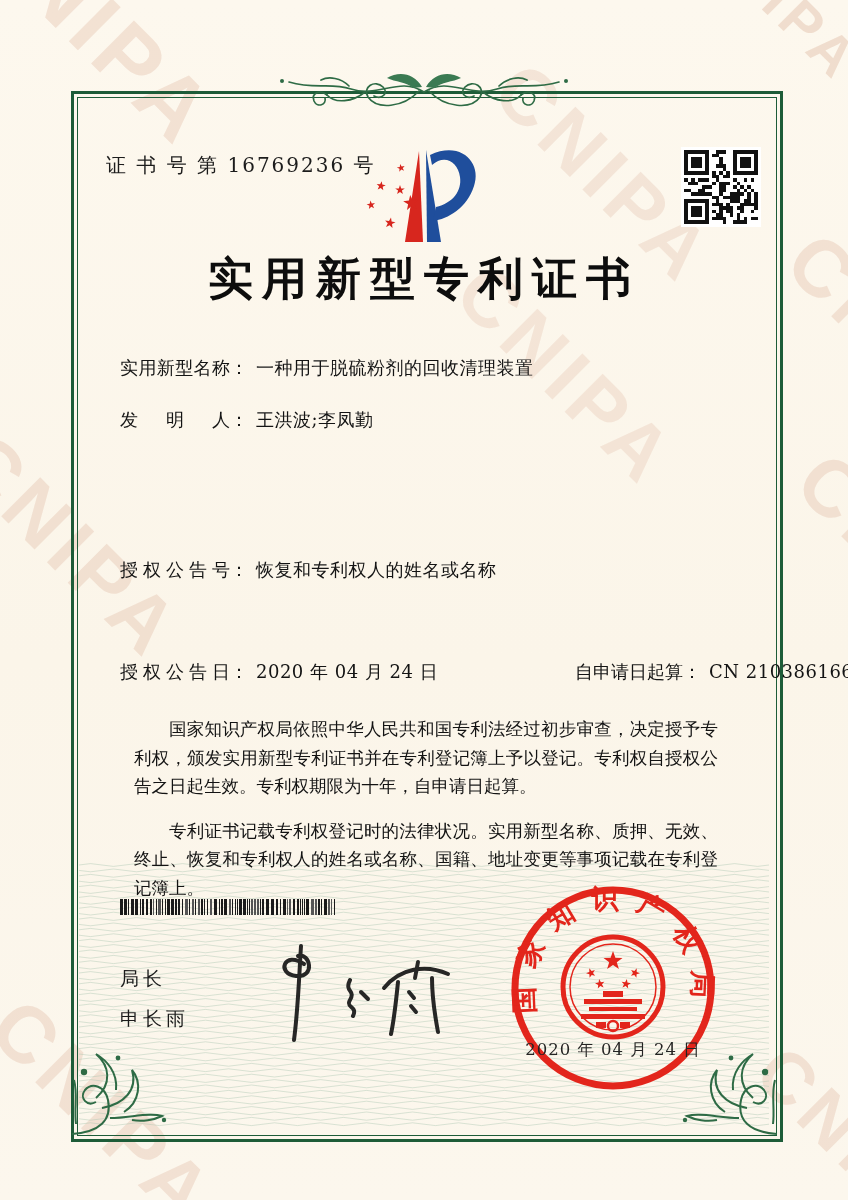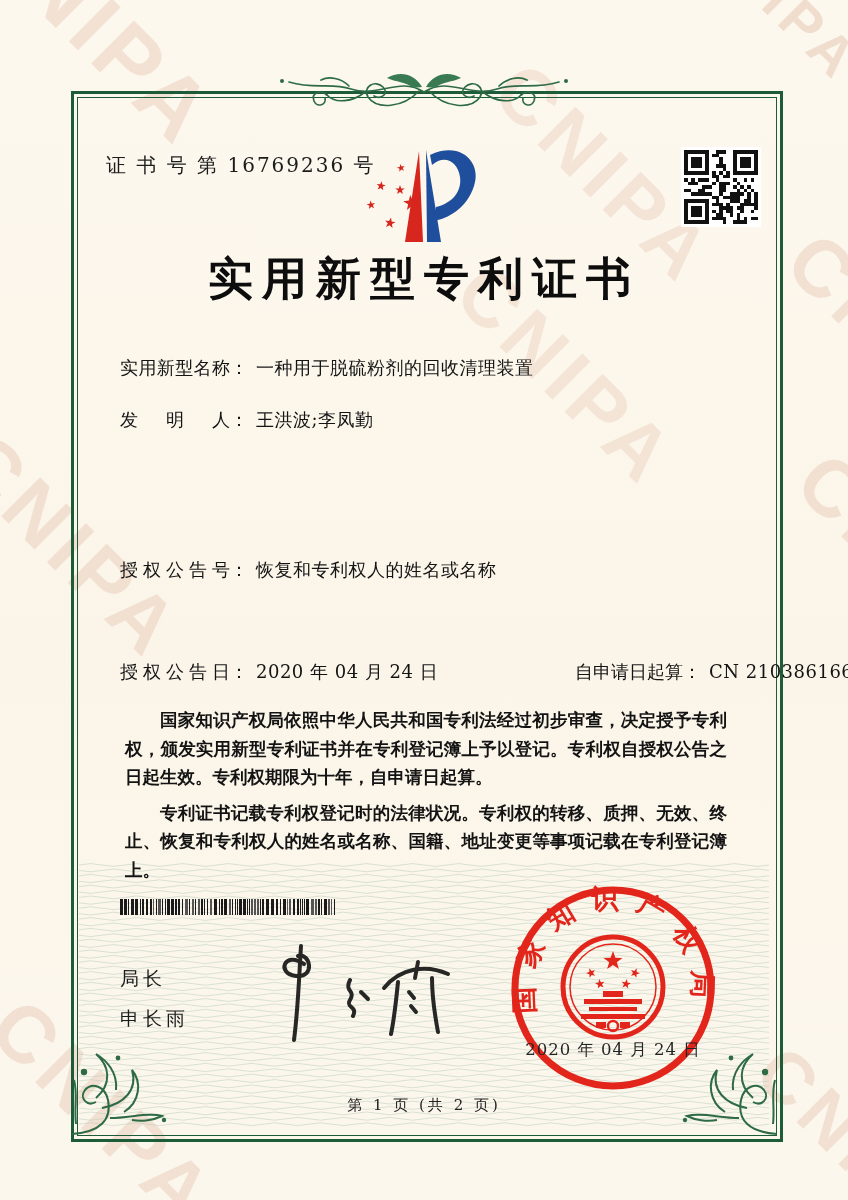--- a/index.html
+++ b/index.html
@@ -39,21 +39,21 @@
          font-size:45px; font-weight:700; letter-spacing:9px; color:#0d0d0d;}
   
   .field-row{position:absolute; left:120px; font-size:18px; white-space:nowrap; color:#141414;}
   .flabel{display:inline-block; width:110px; text-align:justify; text-align-last:justify; vertical-align:bottom;}
   .fcolon{display:inline-block; margin-right:8px;}
   .fvalue{letter-spacing:.5px;}
   .grant-right{position:absolute; left:455px; top:0; font-size:18px; white-space:nowrap;}
   
   .body-text{position:absolute; left:118px; top:699px; width:616px; font-size:17.5px;
              line-height:1.63; color:#131313; text-align:justify;}
-  .body-text p{margin:7px; text-indent:2em;font-weight:bold;}
+  .body-text p{margin:16px; text-indent:2em;}
   
   .barcode{position:absolute; left:120px; top:899px; width:216px; height:16px;
            display:flex; align-items:stretch; z-index:1;}
   .barcode .b{height:100%;}
   
   .issuer-title{position:absolute; left:120px; top:966px; font-size:19px; letter-spacing:4px; z-index:2;}
   .issuer-name{position:absolute; left:120px; top:1006px; font-size:19px; letter-spacing:4px; z-index:2;}
   .signature{position:absolute; left:248px; top:940px; z-index:2;}
   
   .seal{position:absolute; left:506px; top:883px; z-index:3;}
@@ -423,21 +423,21 @@
 
   <div class="field-row" style="top:660px; width:620px;">
     <span class="flabel">授权公告日</span><span class="fcolon">：</span><span class="fvalue">2020 年 04 月 24 日</span>
     <span class="grant-right">
       <span>自申请日起算</span><span class="fcolon">：</span><span class="fvalue">CN 210386166 U</span>
     </span>
   </div>
 
   <div class="body-text">
     <p>国家知识产权局依照中华人民共和国专利法经过初步审查，决定授予专利权，颁发实用新型专利证书并在专利登记簿上予以登记。专利权自授权公告之日起生效。专利权期限为十年，自申请日起算。</p>
-    <p>专利证书记载专利权登记时的法律状况。专利权的转移、质押、无效、终止、恢复和专利权人的姓名或名称、国籍、地址变更等事项记载在专利登记簿上。</p>
+    <p>专利证书记载专利权登记时的法律状况。实用新型名称、质押、无效、终止、恢复和专利权人的姓名或名称、国籍、地址变更等事项记载在专利登记簿上。</p>
   </div>
 
   <div class="barcode" id="barcode">
       <div class="b" style="width: 3px; background: rgb(26, 26, 26); margin-right: 1px;"></div>
       <div class="b" style="width: 3px; background: rgb(26, 26, 26); margin-right: 1px;"></div>
       <div class="b" style="width: 1px; background: rgb(26, 26, 26); margin-right: 2px;"></div>
       <div class="b" style="width: 3px; background: rgb(26, 26, 26); margin-right: 1px;"></div>
       <div class="b" style="width: 3px; background: rgb(26, 26, 26); margin-right: 2px;"></div>
       <div class="b" style="width: 1px; background: rgb(26, 26, 26); margin-right: 1px;"></div>
       <div class="b" style="width: 2px; background: rgb(26, 26, 26); margin-right: 2px;"></div>
@@ -542,15 +542,14 @@
           <rect x="75" y="131" width="64" height="5"></rect>
           <rect x="90" y="139" width="10" height="6"></rect>
           <rect x="114" y="139" width="10" height="6"></rect>
           <circle cx="107" cy="143" r="5" fill="none" stroke="#e2170d" stroke-width="2.5"></circle>
         </g>
       </g>
       <text x="107" y="172" text-anchor="middle" font-size="16.5" fill="#141414" letter-spacing="1" font-family="DejaVu Serif, serif">2020 年 04 月 24 日</text>
     </g>
   </svg>
 
-  <div class="page-number">第 1 页 (共 2 页)</div>
 
 </div>
 
 </body></html>

